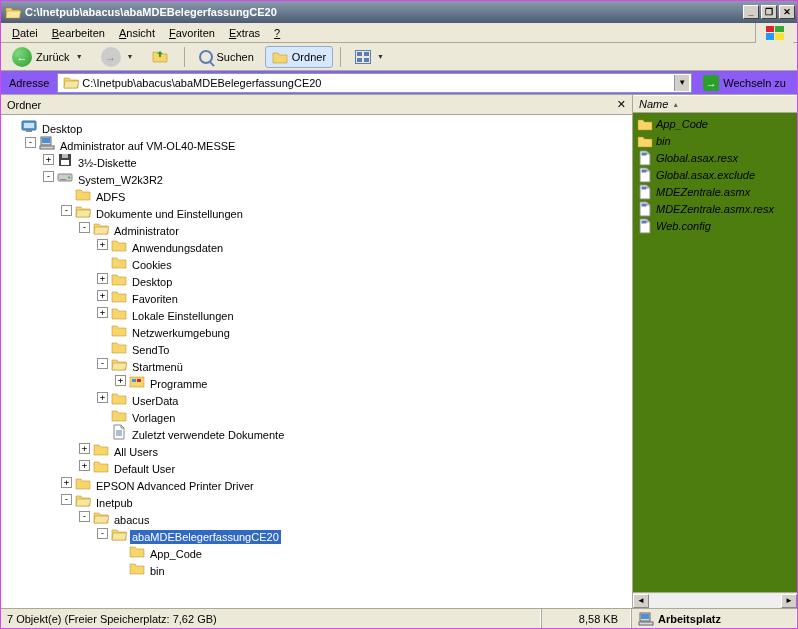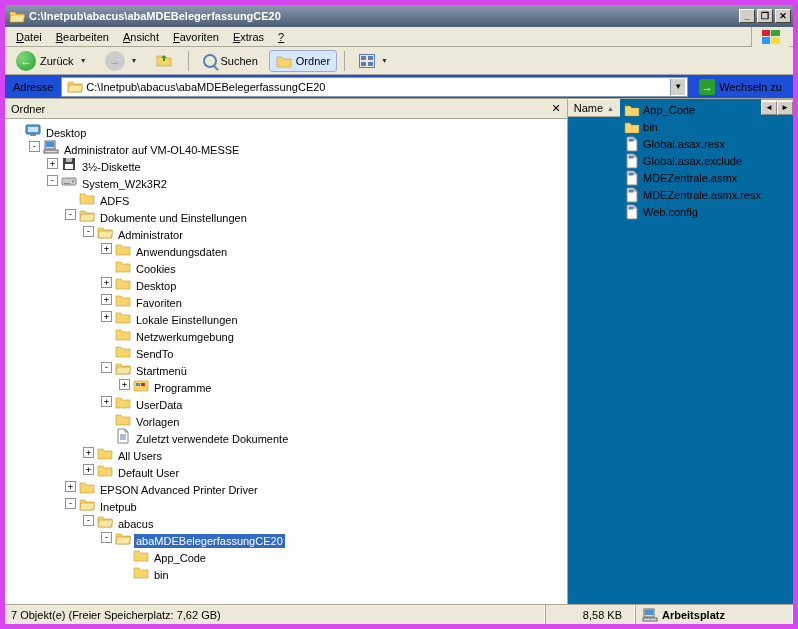--- a/index.html
+++ b/index.html
@@ -1,20 +1,20 @@
 <!DOCTYPE html>
 <html><head>
 <meta charset="utf-8">
 <style>
   * { box-sizing: border-box; }
   html, body {
     margin: 0; padding: 0; font-family: Tahoma, sans-serif; font-size: 11px;
     background: #ece9d8; user-select: none; color: #000;
   }
-  .window { width: 798px; height: 629px; border: 5px solid #d946ef; display: flex; flex-direction: column; background: #fff; }
+  .window { width: 798px; height: 629px; border: 1px solid #d946ef; display: flex; flex-direction: column; background: #fff; }
   .titlebar {
     height: 22px; background: linear-gradient(to bottom, #8b9aad 0%, #6b7c91 50%, #4c5d73 100%);
     color: #fff; display: flex; align-items: center; padding: 0 2px 0 4px; font-weight: bold;
   }
   .titlebar .title-icon { width:16px; height:16px; margin-right:4px; display:inline-flex; align-items:center; justify-content:center;}
   .titlebar .title { flex:1; }
   .titlebar .win-btn { width:16px; height:14px; background:#d4d0c8; border:1px solid #fff; border-right-color:#404040; border-bottom-color:#404040; margin-left:2px; display:flex; align-items:center; justify-content:center; color:#000; font-size:9px; font-weight:bold;}
   .menubar { height:20px; background:#ece9d8; border-bottom:1px solid #aca899; display:flex; align-items:center; padding:0 4px; gap:0;}
   .menuitem { padding:2px 7px; }
   .menuitem u { text-decoration: underline; }
@@ -28,21 +28,21 @@
   .sep { width:1px; height:20px; background:#aca899; margin:0 3px;}
   .back-circle { width:20px; height:20px; border-radius:50%; background: radial-gradient(circle at 30% 30%, #7fd87f, #2a9f2a); display:flex; align-items:center; justify-content:center; color:#fff; font-weight:bold;}
   .fwd-circle { width:20px; height:20px; border-radius:50%; background:#ccc; display:flex; align-items:center; justify-content:center; color:#888;}
   .dd-arrow { font-size:7px; color:#333; margin-left:2px;}
   .mag { width:14px; height:14px; border:2px solid #5a7db8; border-radius:50%; position:relative;}
   .mag::after { content:''; position:absolute; width:6px; height:2px; background:#5a7db8; bottom:-3px; right:-4px; transform:rotate(45deg);}
   .views-grid { width:16px; height:14px; display:grid; grid-template-columns:1fr 1fr; grid-template-rows:1fr 1fr; gap:2px; border:1px solid #5a7db8; padding:1px;}
   .views-grid div { background:#5a7db8;}
   .tbtn.active { background:#d6e8ff; border-color:#9ac;}
 
-  .addressbar { height:24px; background:#1d4ed8; border-bottom:1px solid #aca899; display:flex; align-items:center; padding:0 4px; gap:4px;}
+  .addressbar { height:24px; background:#8b5cf6; border-bottom:1px solid #aca899; display:flex; align-items:center; padding:0 4px; gap:4px;}
   .addressbar label { padding:0 4px;}
   .addr-combo { flex:1; height:20px; background:#fff; border:1px solid #7f9db9; display:flex; align-items:center; padding:0 2px;}
   .addr-combo .addr-icon { margin:0 3px; }
   .addr-combo span.path { flex:1; font-size:11px;}
   .addr-combo .combo-dd { width:15px; height:16px; background:#d4d0c8; border-left:1px solid #7f9db9; display:flex; align-items:center; justify-content:center; font-size:8px;}
   .go-btn { height:20px; display:inline-flex; align-items:center; gap:4px; padding:0 6px; border:1px solid transparent;}
   .go-arrow { width:16px; height:16px; background:#2a9f2a; border-radius:2px; display:flex; align-items:center; justify-content:center; color:#fff; font-weight:bold;}
 
   .content { flex:1; display:flex; min-height:0;}
   .folders-pane { width:632px; border-right:1px solid #aca899; display:flex; flex-direction:column; background:#fff;}
@@ -57,21 +57,21 @@
   .row-label.selected { background:#316ac5; color:#fff;}
   .ico { width:16px; height:16px; display:inline-flex; align-items:center; justify-content:center; margin-right:3px; flex-shrink:0;}
   
   .svg-folder { fill:#f7d56a; stroke:#b68a1f; stroke-width:0.5;}
   .svg-folder-open .front { fill:#f7e6a0;}
   .svg-computer-body { fill:#d8d8d8; stroke:#666;}
   .svg-computer-screen { fill:#4a90d9;}
   .svg-drive { fill:#ccc; stroke:#888;}
   .svg-doc { fill:#fff; stroke:#888;}
 
-  .list-pane { flex:1; display:flex; background:#0369a1;}
+  .list-pane { flex:1; display:flex; flex-direction:column; background:#4d7c0f;font-style:italic;}
   .list-header { height:18px; background:#ece9d8; border-bottom:1px solid #aca899; display:flex; align-items:center; padding:0 6px; font-size:11px; border-top:1px solid #fff;}
   .list-header .sort-arrow { font-size:7px; margin-left:4px; color:#666;}
   .list-body { flex:1; overflow:auto; padding:2px 0;}
   .list-row { display:flex; align-items:center; height:17px; padding-left:4px;}
   .list-pane .scroll-strip { height:16px; background:#ece9d8; border-top:1px solid #aca899; display:flex; align-items:center;}
   .scroll-strip .sarrow { width:16px; height:14px; background:#d4d0c8; border:1px solid #fff; border-right-color:#888; border-bottom-color:#888; font-size:8px; display:flex; align-items:center; justify-content:center;}
   .scroll-strip .strack { flex:1; height:14px; background:#efefef;}
 
   .statusbar { height:20px; background:#ece9d8; border-top:1px solid #aca899; display:flex; align-items:center; font-size:11px;}
   .status-cell { padding:0 6px; border-right:1px solid #fff; border-left:1px solid #aca899; height:100%; display:flex; align-items:center;}

